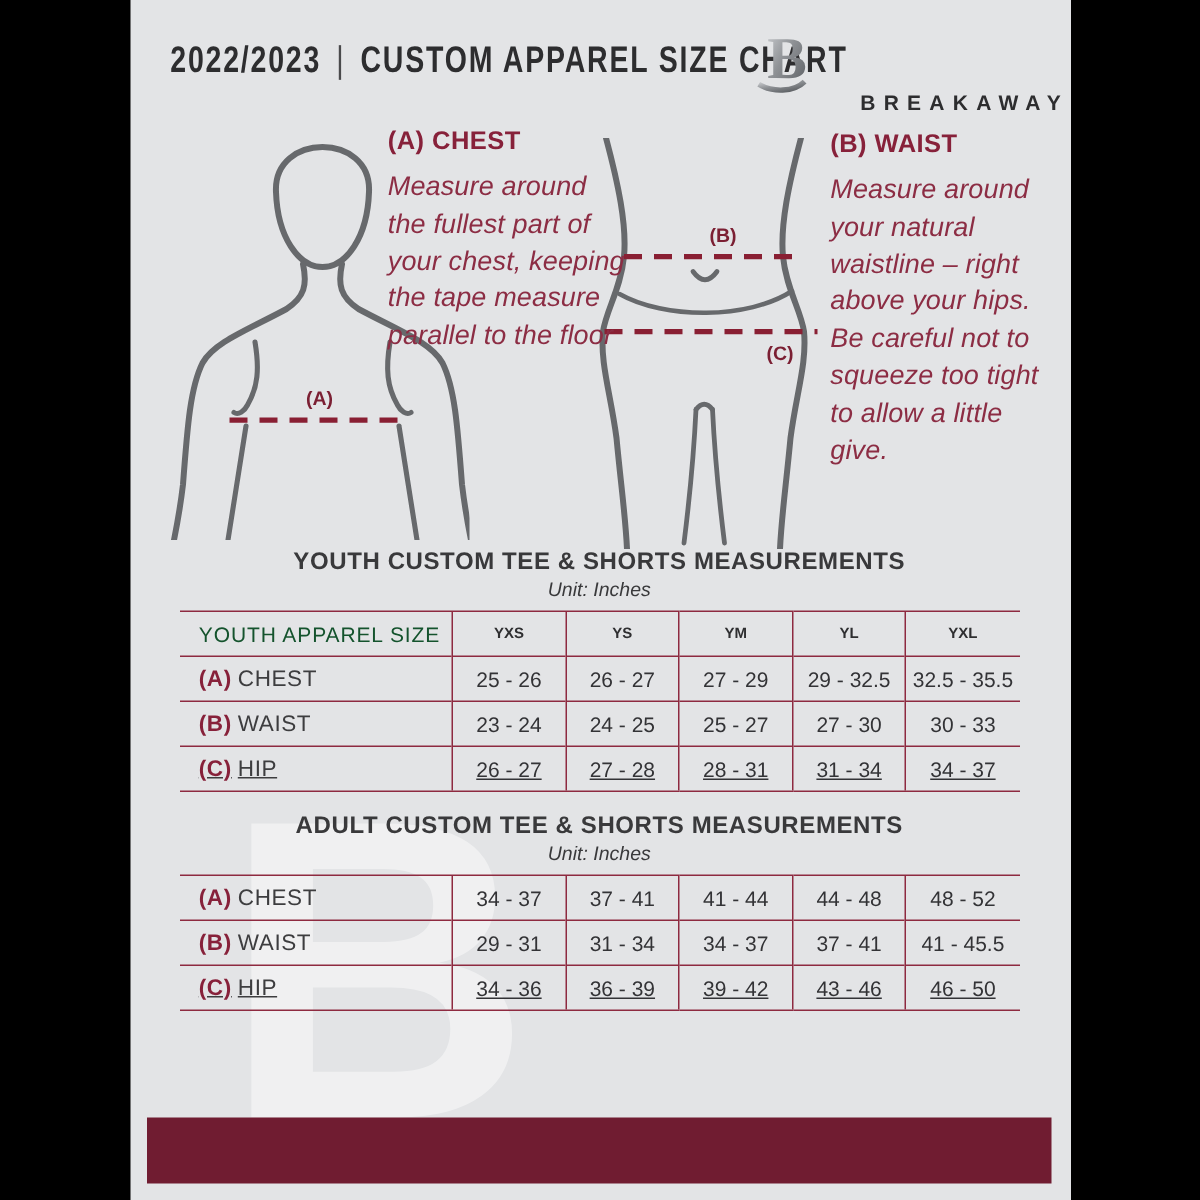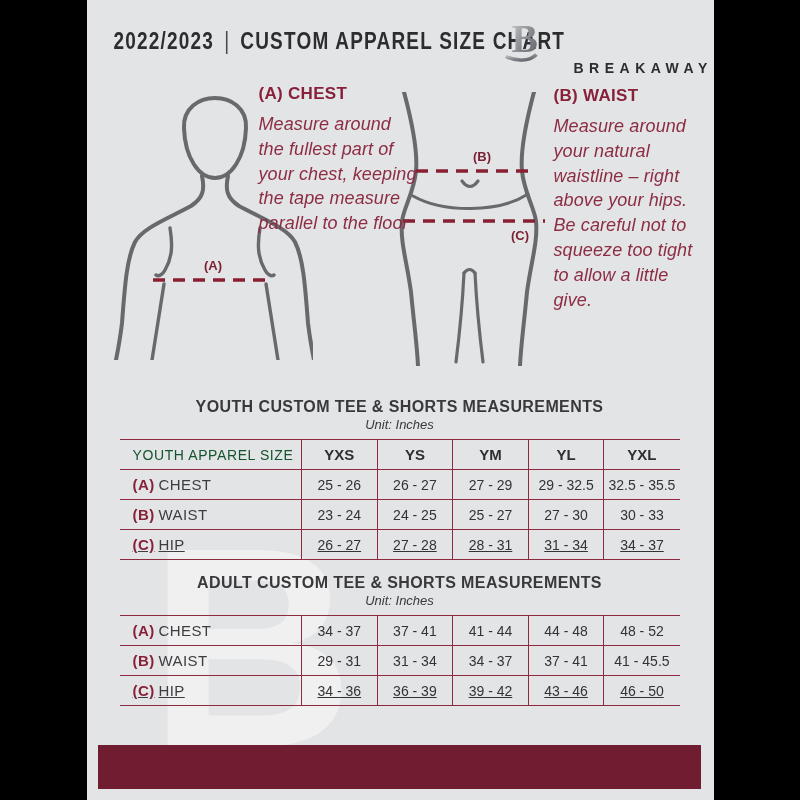--- a/index.html
+++ b/index.html
@@ -58,35 +58,35 @@
   }
   .instr p{
     color:var(--maroon-text);font-size:18px;font-style:italic;line-height:1.38;
     white-space:pre-line;letter-spacing:0.1px;
   }
   
   .sec{position:absolute;left:33px;width:560px;z-index:1;}
   .sec-youth{top:366px;}
   .sec-adult{top:542px;}
   .sec-title{
-    text-align:center;color:#39393b;font-size:16px;font-weight:700;letter-spacing:0.4px;margin-top:32px;
+    text-align:center;color:#39393b;font-size:16px;font-weight:700;letter-spacing:0.4px;
   }
   .sec-unit{
     text-align:center;color:#39393b;font-size:13px;font-style:italic;margin-top:1px;
   }
   table.size-table{
     width:100%;border-collapse:collapse;table-layout:fixed;margin-top:7px;
   }
   .size-table th,.size-table td{
     height:30px;border-top:1.5px solid var(--maroon-line);
     font-size:14px;color:var(--ink);text-align:center;vertical-align:middle;
   }
   .size-table tr:last-child td{border-bottom:1.5px solid var(--maroon-line);text-decoration:underline;}
   .size-table th + th, .size-table td + td{border-left:1.5px solid var(--maroon-line);}
-  .size-table th{font-weight:700;font-size:15px;color:#2f2f31;}
+  .size-table th{font-weight:700;font-size:10px;color:#2f2f31;}
   .size-table th.lbl-head{
     font-weight:400;font-size:14px;text-align:left;padding-left:13px;
     letter-spacing:0.6px;color:#14532d;
   }
   .size-table td.row-lbl{
     text-align:left;padding-left:13px;font-size:15px;letter-spacing:0.4px;color:#3d3d3f;
   }
   .size-table td.row-lbl b{color:#87213a;font-weight:700;margin-right:4px;}
   
   .footer-bar{

